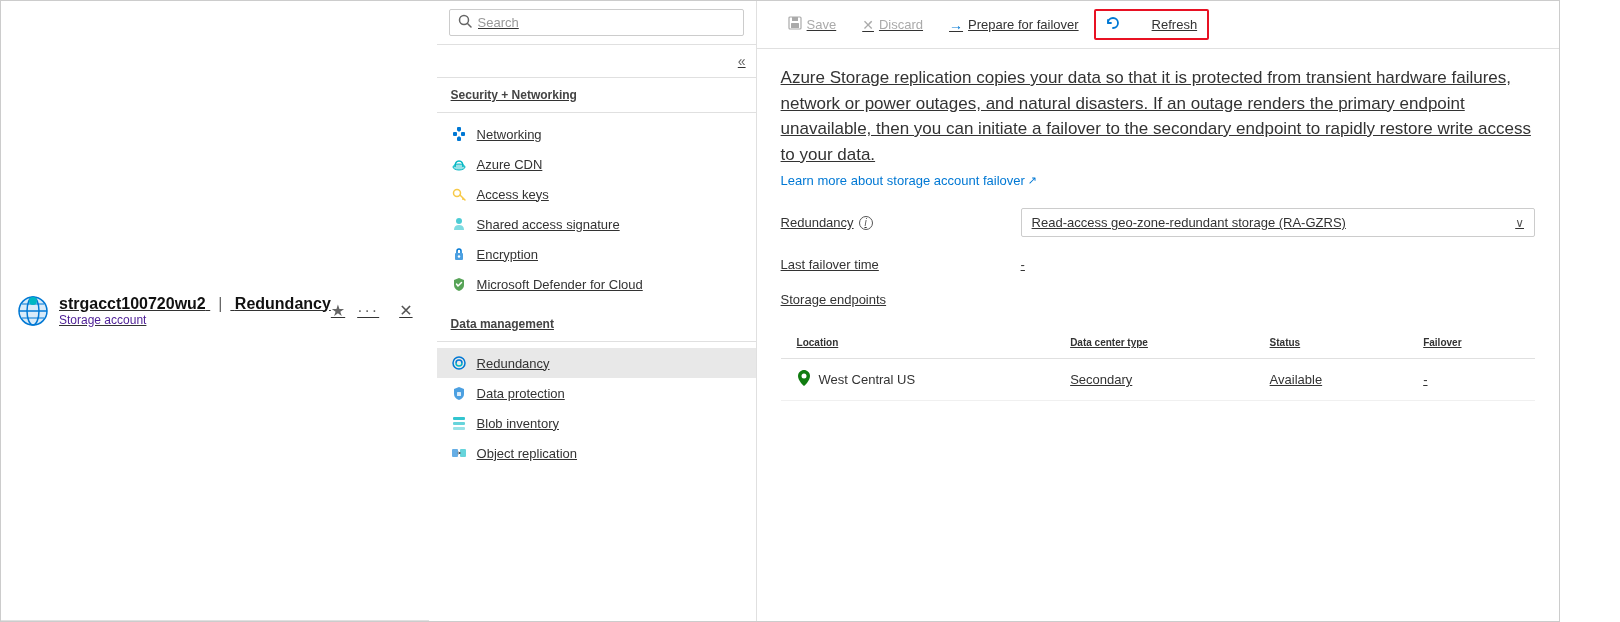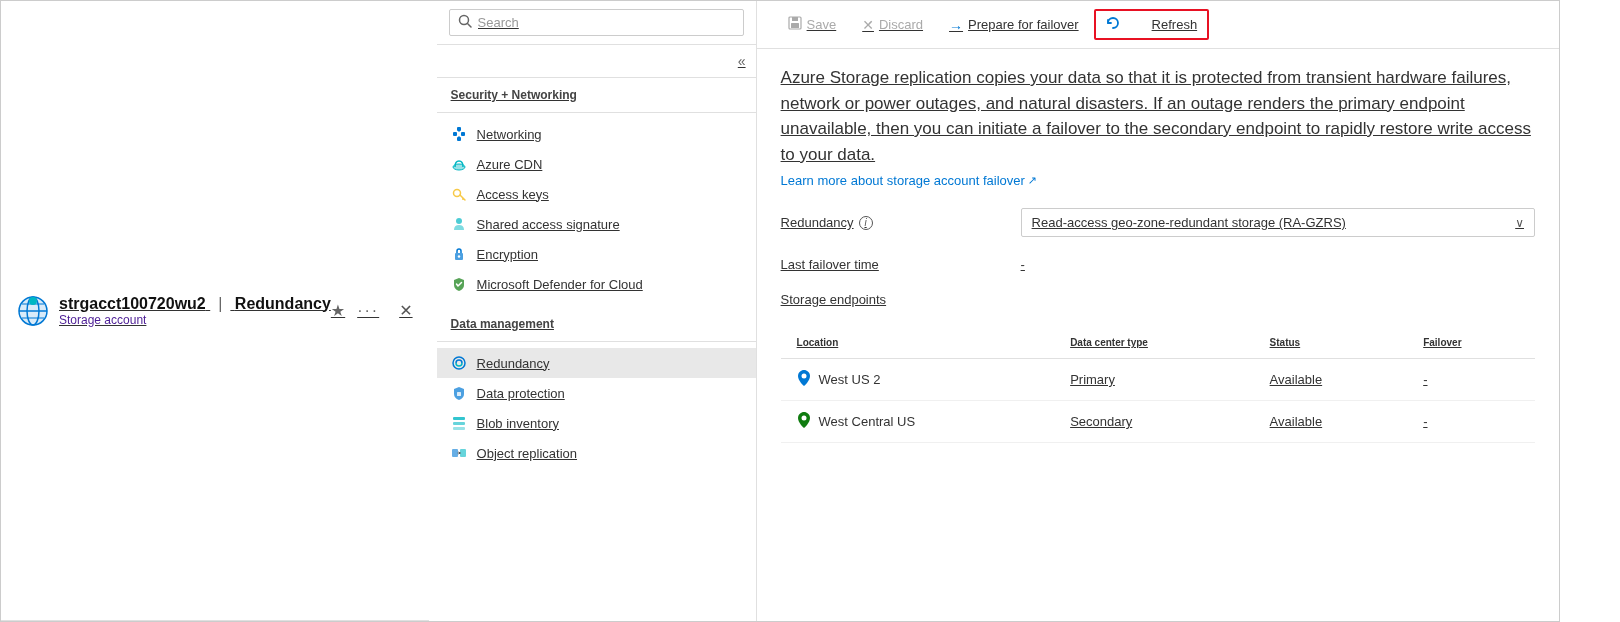--- a/index.html
+++ b/index.html
@@ -550,34 +550,20 @@
           <thead>
             <tr>
               <th>Location</th>
               <th>Data center type</th>
               <th>Status</th>
               <th>Failover</th>
             </tr>
           </thead>
           <tbody id="table-body">
 
-          <tr>
-    <td>
-      <span class="location-icon">
-        <span><svg width="14" height="18" viewBox="0 0 14 18">
-                        <path d="M7 1 C4 1 1 3.5 1 7 C1 12 7 17 7 17 C7 17 13 12 13 7 C13 3.5 10 1 7 1 Z" fill="#0078d4"></path>
-                        <circle cx="7" cy="7" r="2.5" fill="white"></circle>
-                      </svg></span>
-        <span>West US 2</span>
-      </span>
-    </td>
-    <td>Primary</td>
-    <td>Available</td>
-    <td>-</td>
-  </tr>
               <tr>
     <td>
       <span class="location-icon">
         <span><svg width="14" height="18" viewBox="0 0 14 18">
                         <path d="M7 1 C4 1 1 3.5 1 7 C1 12 7 17 7 17 C7 17 13 12 13 7 C13 3.5 10 1 7 1 Z" fill="#107c10"></path>
                         <circle cx="7" cy="7" r="2.5" fill="white"></circle>
                       </svg></span>
         <span>West Central US</span>
       </span>
     </td>

